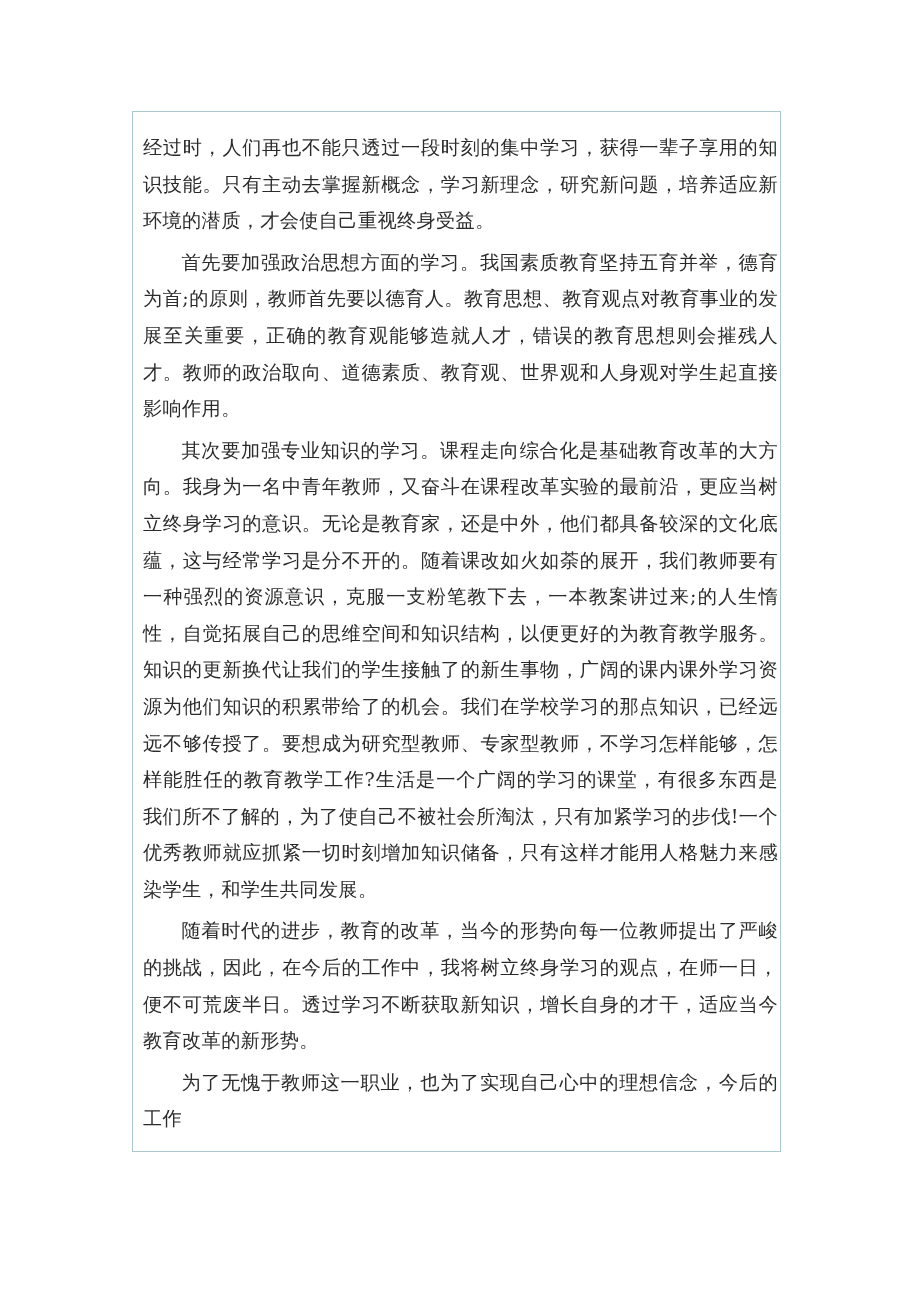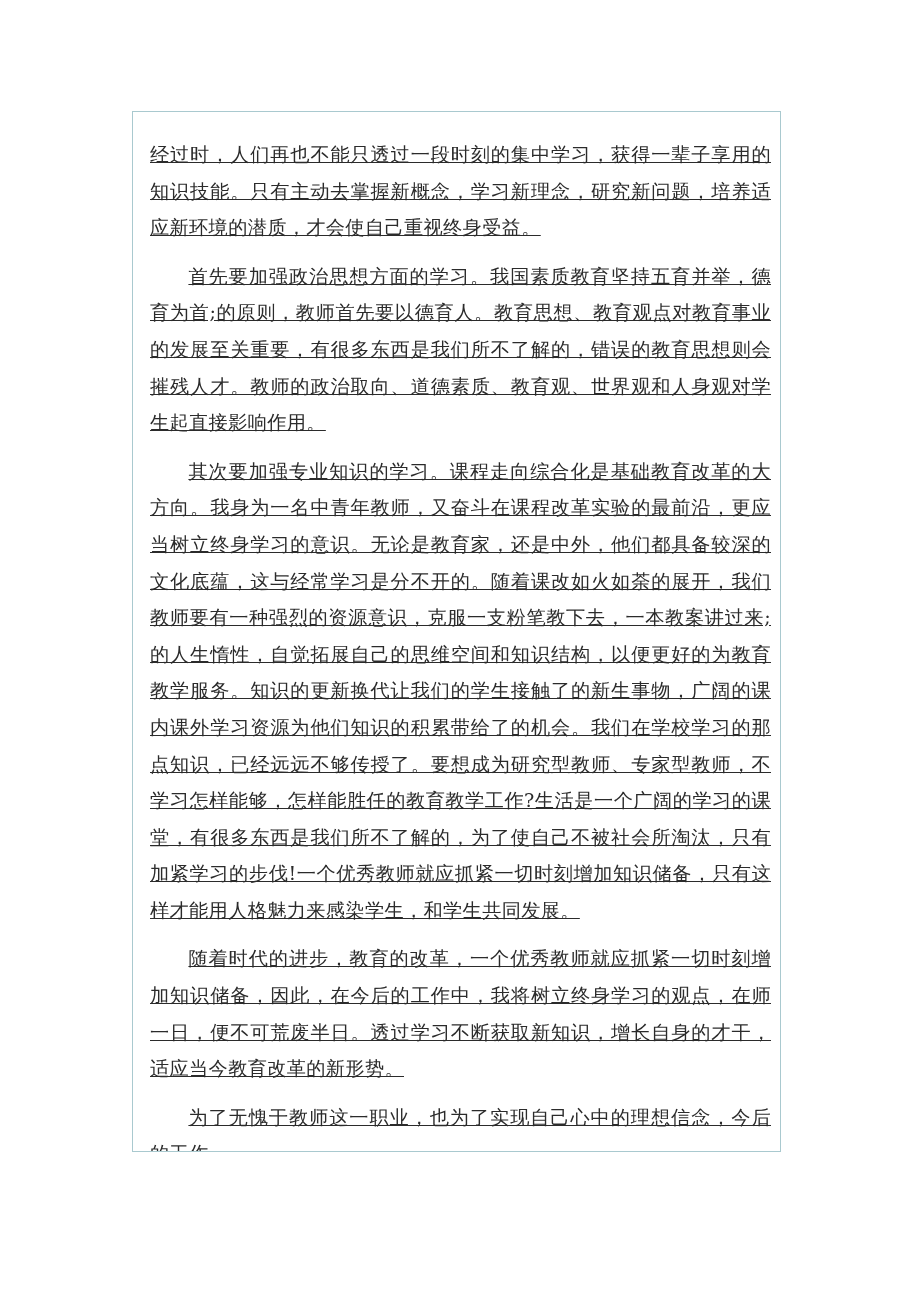--- a/index.html
+++ b/index.html
@@ -8,27 +8,27 @@
     position:absolute; left:132px; top:111px; width:649px; height:1041px;
     border:1px solid #a9c9cf; box-sizing:border-box; overflow:hidden;
     background:#ffffff;
   }
   .content {
     position:absolute; left:5px; top:13px; width:645px;
     font-family:"DejaVu Serif", "Liberation Serif", serif;
     font-size:19.2px; line-height:36.6px; color:#2b2b2b;
     letter-spacing:0.35px;
   }
-  .content p { margin:12px; padding:0; text-align:justify;text-decoration:underline; }
+  .content p { margin:5px; padding:0; text-align:justify; }
   .content p.indent { text-indent:2em; }
 </style>
 </head>
 <body>
 
 <div class="page-frame">
   <div class="content">
     <p>经过时，人们再也不能只透过一段时刻的集中学习，获得一辈子享用的知识技能。只有主动去掌握新概念，学习新理念，研究新问题，培养适应新环境的潜质，才会使自己重视终身受益。</p>
-    <p class="indent">首先要加强政治思想方面的学习。我国素质教育坚持五育并举，德育为首;的原则，教师首先要以德育人。教育思想、教育观点对教育事业的发展至关重要，有很多东西是我们所不了解的，错误的教育思想则会摧残人才。教师的政治取向、道德素质、教育观、世界观和人身观对学生起直接影响作用。</p>
+    <p class="indent">首先要加强政治思想方面的学习。我国素质教育坚持五育并举，德育为首;的原则，教师首先要以德育人。教育思想、教育观点对教育事业的发展至关重要，正确的教育观能够造就人才，错误的教育思想则会摧残人才。教师的政治取向、道德素质、教育观、世界观和人身观对学生起直接影响作用。</p>
     <p class="indent">其次要加强专业知识的学习。课程走向综合化是基础教育改革的大方向。我身为一名中青年教师，又奋斗在课程改革实验的最前沿，更应当树立终身学习的意识。无论是教育家，还是中外，他们都具备较深的文化底蕴，这与经常学习是分不开的。随着课改如火如荼的展开，我们教师要有一种强烈的资源意识，克服一支粉笔教下去，一本教案讲过来;的人生惰性，自觉拓展自己的思维空间和知识结构，以便更好的为教育教学服务。知识的更新换代让我们的学生接触了的新生事物，广阔的课内课外学习资源为他们知识的积累带给了的机会。我们在学校学习的那点知识，已经远远不够传授了。要想成为研究型教师、专家型教师，不学习怎样能够，怎样能胜任的教育教学工作?生活是一个广阔的学习的课堂，有很多东西是我们所不了解的，为了使自己不被社会所淘汰，只有加紧学习的步伐!一个优秀教师就应抓紧一切时刻增加知识储备，只有这样才能用人格魅力来感染学生，和学生共同发展。</p>
-    <p class="indent">随着时代的进步，教育的改革，一个优秀教师就应抓紧一切时刻增加知识储备，因此，在今后的工作中，我将树立终身学习的观点，在师一日，便不可荒废半日。透过学习不断获取新知识，增长自身的才干，适应当今教育改革的新形势。</p>
+    <p class="indent">随着时代的进步，教育的改革，当今的形势向每一位教师提出了严峻的挑战，因此，在今后的工作中，我将树立终身学习的观点，在师一日，便不可荒废半日。透过学习不断获取新知识，增长自身的才干，适应当今教育改革的新形势。</p>
     <p class="indent">为了无愧于教师这一职业，也为了实现自己心中的理想信念，今后的工作</p>
   </div>
 </div>
 
 </body></html>

